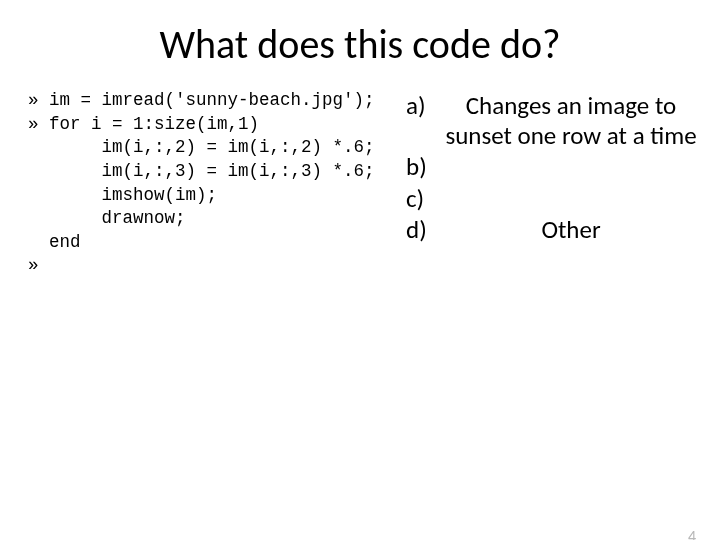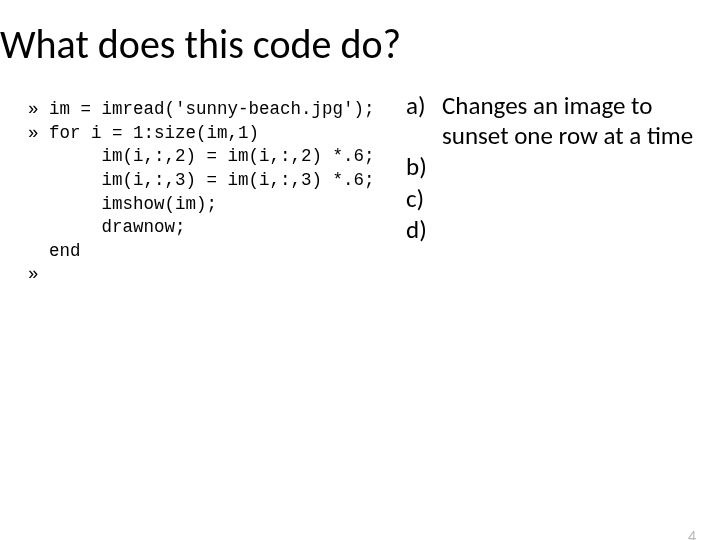--- a/index.html
+++ b/index.html
@@ -12,39 +12,39 @@
     color: #000;
     overflow: hidden;
   }
   .slide {
     width: 720px;
     height: 540px;
     position: relative;
     box-sizing: border-box;
   }
   .title {
+    text-align: center;
     font-size: 40px;
     font-weight: 400;
     margin-top: 20px;
     margin-bottom: 20px;
     letter-spacing: 0px;
   }
   .content {
     display: flex;
     flex-direction: row;
     padding: 0 20px 0 28px;
   }
   .code-col {
     width: 370px;
     font-family: "Courier New", Courier, monospace;
     font-size: 17.5px;
     line-height: 1.35;
     white-space: pre;
     color: #000;
-    margin-top: 9px;
   }
   .answer-col {
     flex: 1;
     font-size: 25px;
     line-height: 1.18;
     padding-left: 8px;
     padding-top: 2px;
   }
   .answer-list {
     list-style: none;
@@ -55,20 +55,21 @@
     display: flex;
     flex-direction: row;
     margin-bottom: 2px;
   }
   .answer-list .marker {
     width: 36px;
     flex: 0 0 36px;
   }
   .answer-list .txt {
     flex: 1;
+    text-align: center;
   }
   .page-number {
     position: absolute;
     right: 24px;
     bottom: 14px;
     font-size: 16px;
     color: #b8b8b8;
   }
 </style>
 </head>
@@ -95,20 +96,21 @@
           <span class="txt">Changes an image to sunset one row at a time</span>
         </li>
         <li>
           <span class="marker">b)</span>
         </li>
         <li>
           <span class="marker">c)</span>
         </li>
         <li>
           <span class="marker">d)</span>
+          <span class="txt">Other</span>
         </li>
       </ol>
     </div>
 
   </div>
 
   <div class="page-number">4</div>
 </div>
 
 </body></html>

